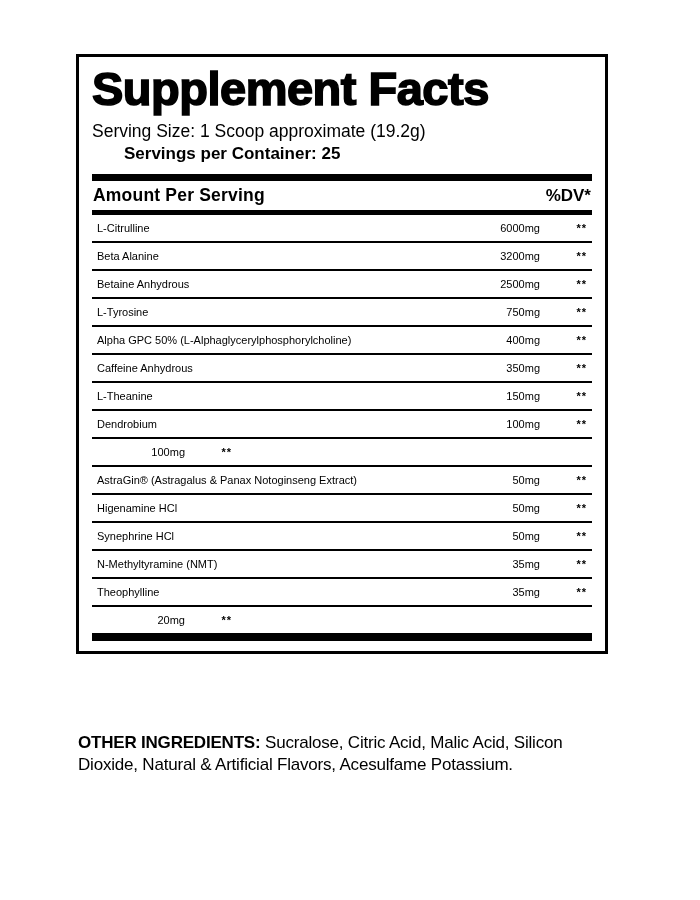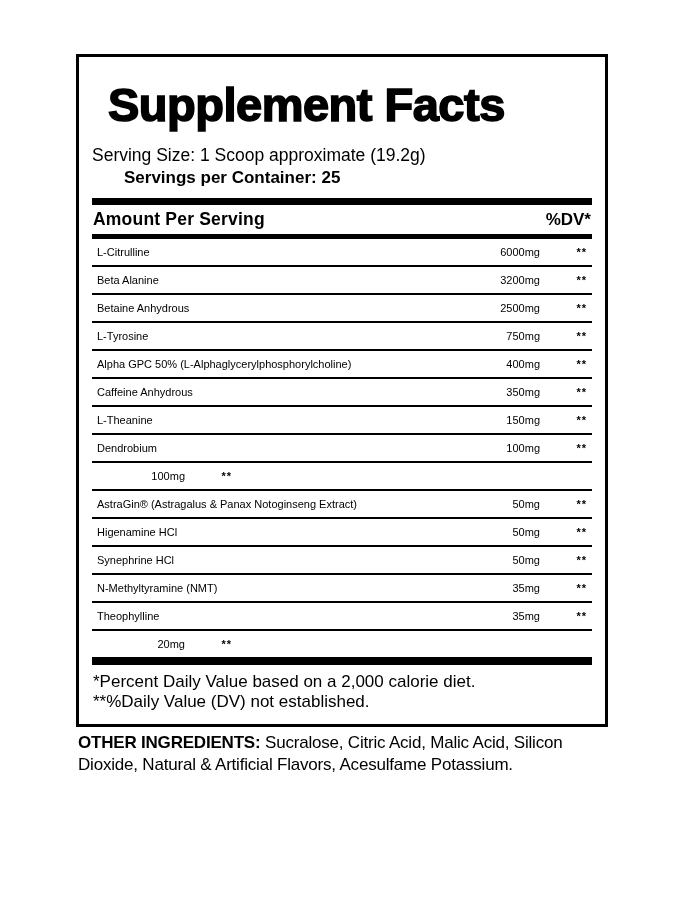--- a/index.html
+++ b/index.html
@@ -16,31 +16,31 @@
     position: absolute;
     left: 76px; top: 54px;
     width: 532px;
     box-sizing: border-box;
     border: 3px solid #000;
     padding: 8px 13px 10px 13px;
     background: #fff;
   }
 
   .title {
-    margin: 16px;
+    margin: 0;
     font-size: 47px;
     font-weight: 900;
     letter-spacing: -0.5px;
     line-height: 1.02;
     -webkit-text-stroke: 1.6px #000;
     white-space: nowrap;
   }
 
   .serving-size {
-    margin-top: 15px;
+    margin-top: 8px;
     font-size: 17.5px;
     line-height: 1.25;
   }
   .servings-container {
     font-size: 17px;
     font-weight: bold;
     line-height: 1.35;
     margin-left: 32px;
   }
 
@@ -195,24 +195,20 @@
       </div>
 
       <div class="row">
         <span class="amount">20mg</span>
         <span class="dv">**</span>
       </div>
     </div>
 
     <div class="bar-bottom" style="margin-top:-2px;"></div>
 
-    <div class="footnotes">
-      <p>*Percent Daily Value based on a 2,000 calorie diet.</p>
-      <p>**%Daily Value (DV) not established.</p>
-    </div>
 
   </div>
 
   <div class="other-ingredients">
     <b>OTHER INGREDIENTS:</b><span> Sucralose, Citric Acid, Malic Acid, Silicon Dioxide, Natural &amp; Artificial Flavors, Acesulfame Potassium.</span>
   </div>
 
 </div>
 
 </body></html>

